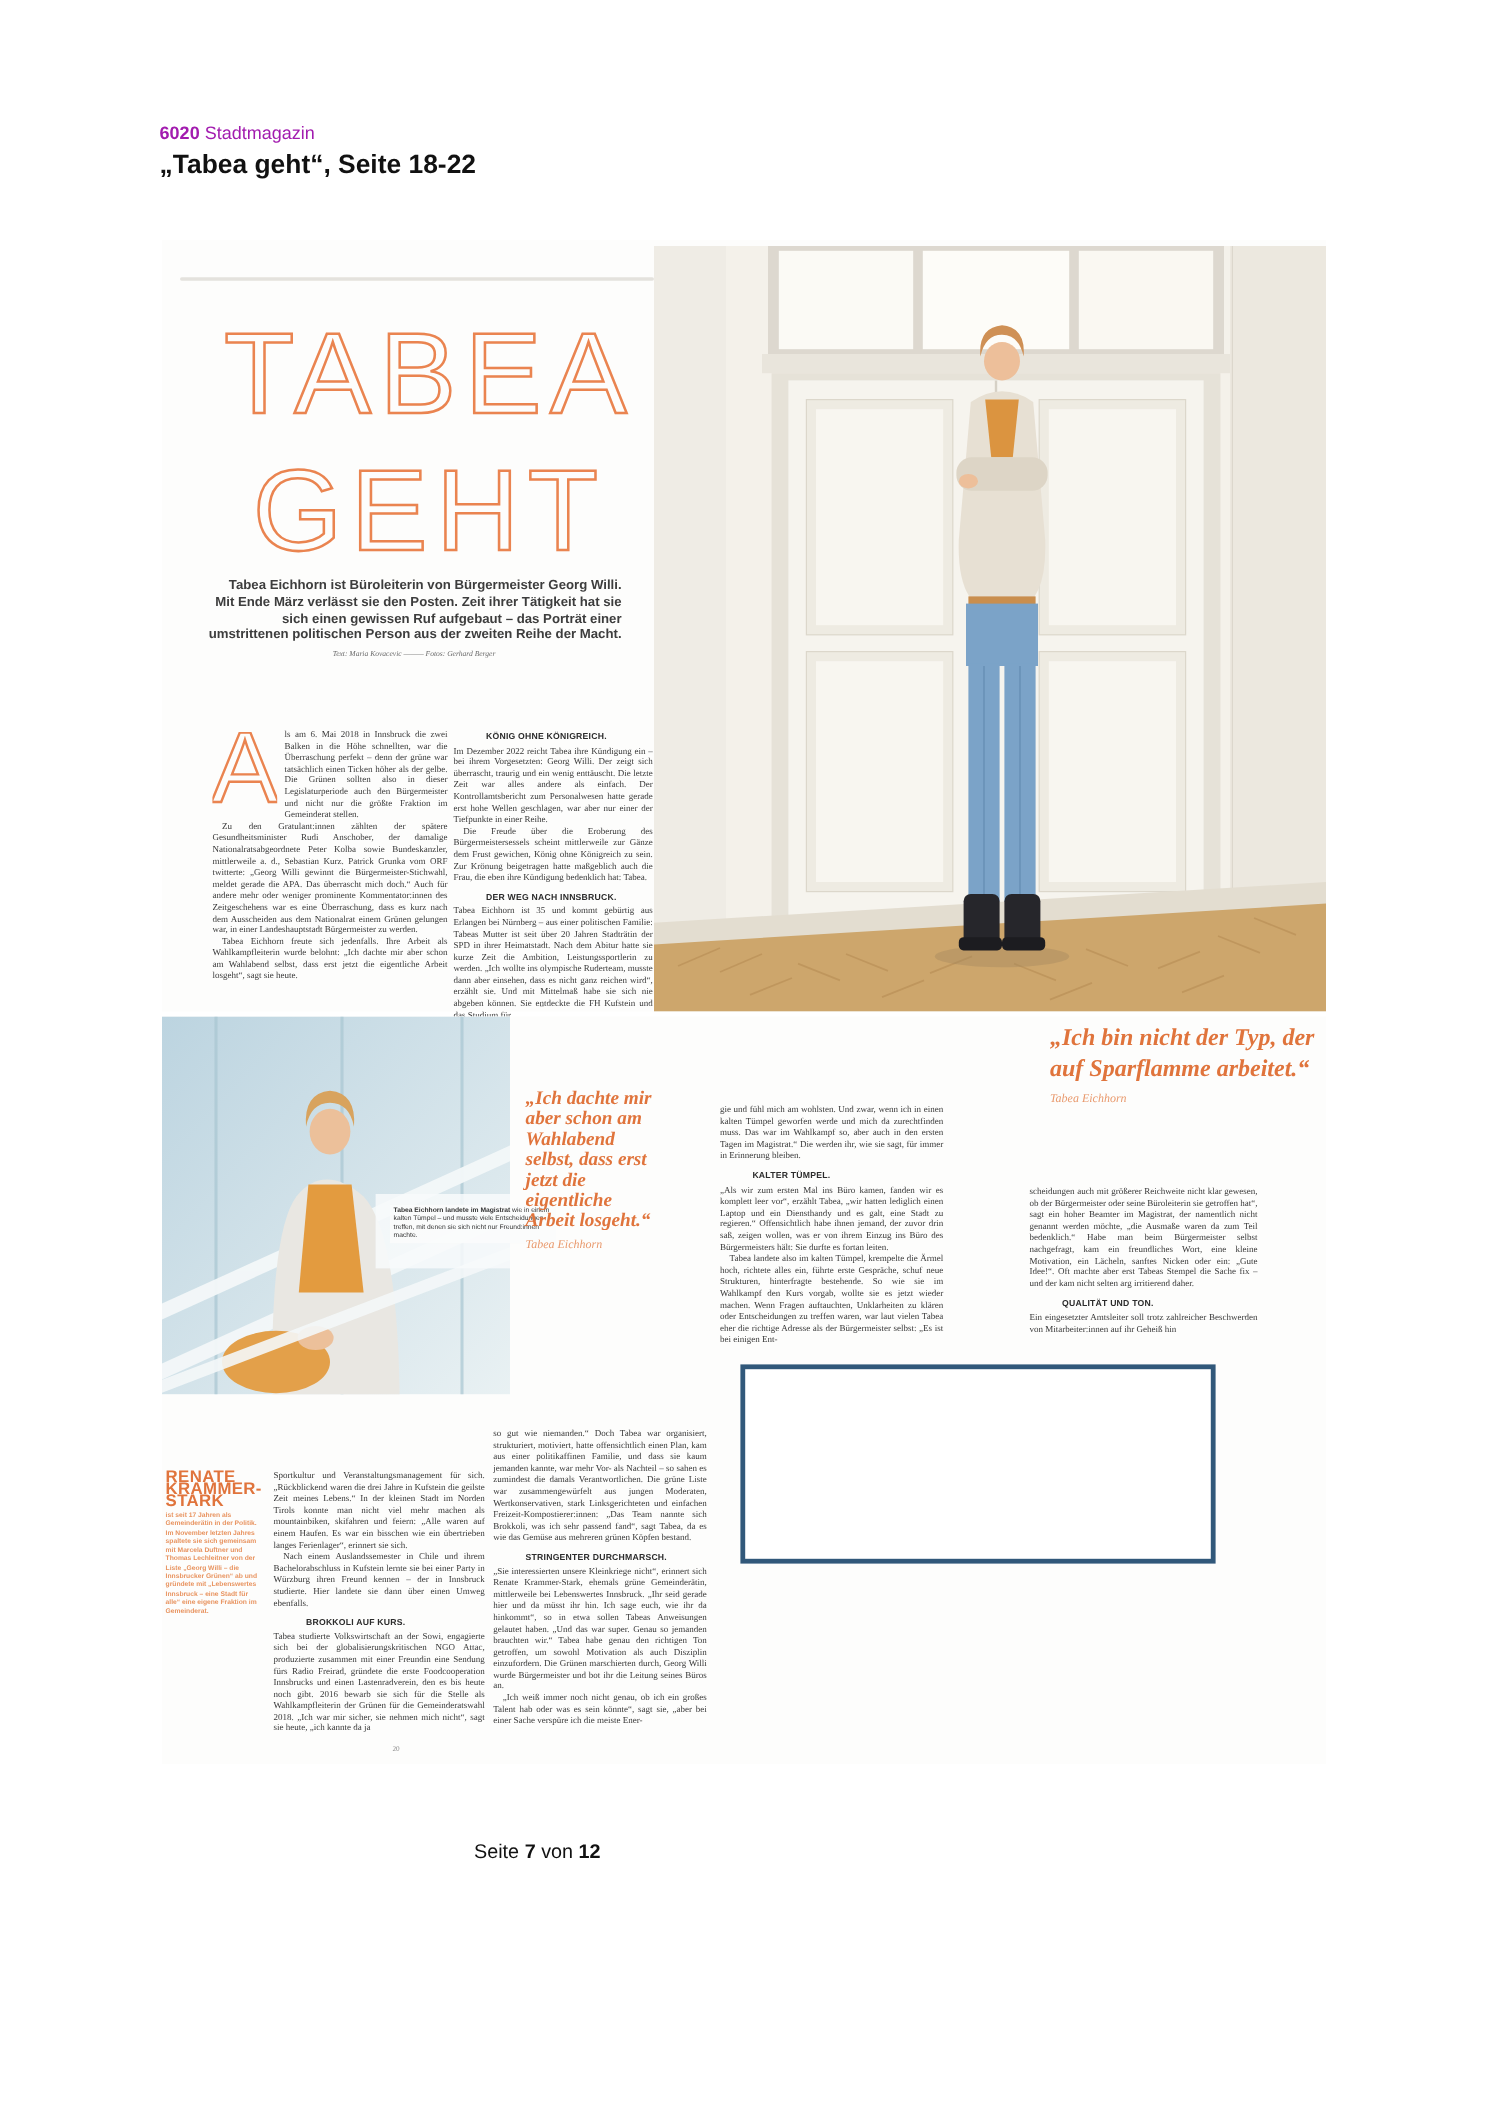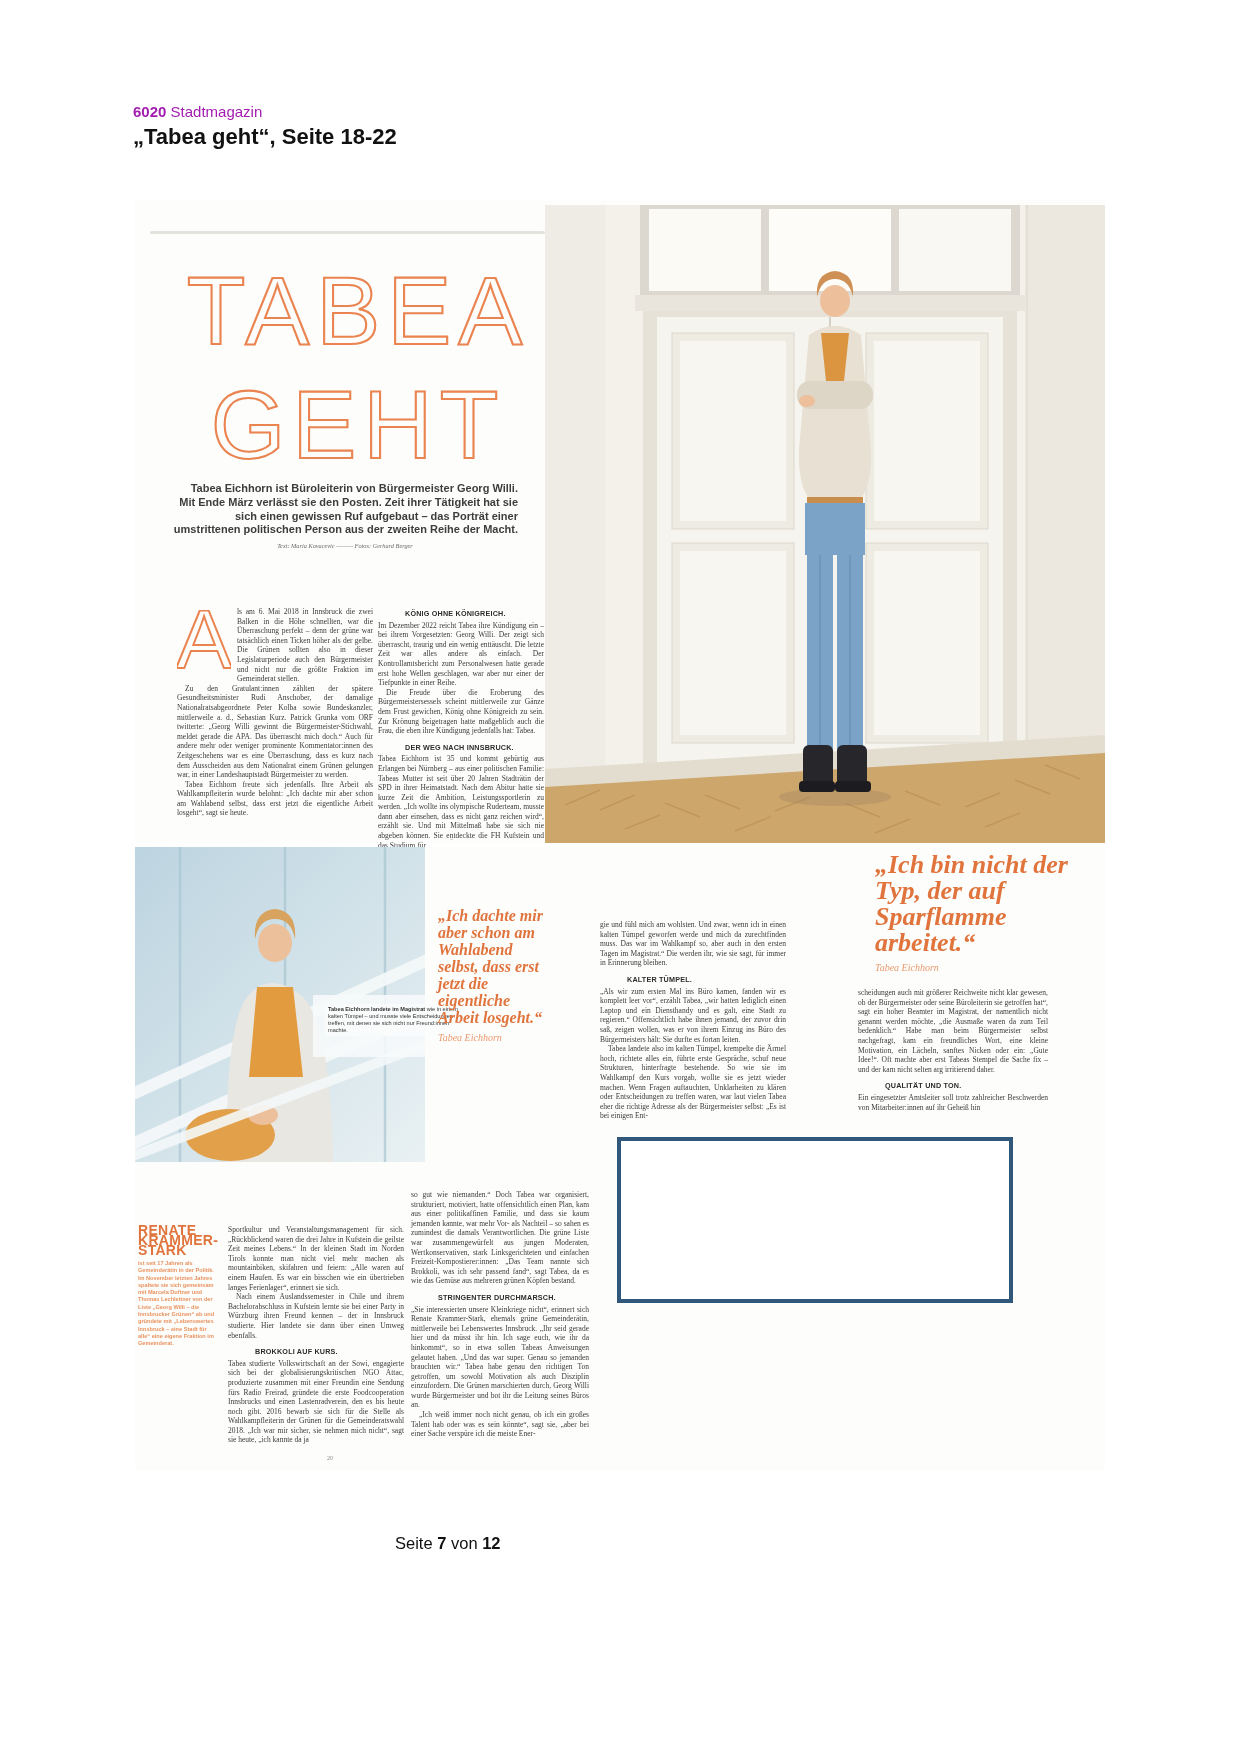--- a/index.html
+++ b/index.html
@@ -19,21 +19,21 @@
   .bodycol p{margin:0;}
   .bodycol p.ind{text-indent:8px;}
   .colhead{font-family:"Liberation Sans",sans-serif;font-weight:bold;font-size:7.2px;
            letter-spacing:.2px;color:#2c2c2c;margin:7px 0 2px 0;text-align:left;padding-left:27px;}
   .standfirst{font-size:11px;line-height:13.8px;font-weight:bold;color:#3d3d3d;text-align:right;}
   .byline{font-size:6.3px;font-style:italic;color:#6a6a6a;text-align:center;font-family:"Liberation Serif",serif;}
   .dropcap{float:left;margin:3px 6px 0 0;}
   
   .pq{font-family:"Liberation Serif",serif;font-style:italic;font-weight:bold;color:#e0743c;}
   .pq1{font-size:16px;line-height:17px;margin-top:29px;}
-  .pq2{font-size:26px;line-height:26px;}
+  .pq2{font-size:20px;line-height:26px;}
   .pqattr{font-family:"Liberation Serif",serif;font-style:italic;font-size:10px;
           color:#e99a6e;margin-top:6px;font-weight:normal;}
   
   .caption{font-size:5.6px;line-height:7.1px;color:#333;background:rgba(250,252,252,.85);
            padding:2px 3px;}
   .caption .capbold{font-weight:bold;}
   
   .sidebar-head{font-size:14px;line-height:10px;font-weight:bold;color:#e0743c;letter-spacing:.3px;}
   .sidebar-body{font-size:5.6px;line-height:7.3px;color:#e8935f;margin-top:5px;font-weight:bold;}
   
@@ -69,21 +69,21 @@
         <text x="27" y="58" text-anchor="middle" font-family="Liberation Sans, sans-serif" font-size="84" fill="none" stroke="#ea8450" stroke-width="2">A</text>
       </svg>
       <p>ls am 6. Mai 2018 in Innsbruck die zwei Balken in die Höhe schnellten, war die Überraschung perfekt – denn der grüne war tatsächlich einen Ticken höher als der gelbe. Die Grünen sollten also in dieser Legislaturperiode auch den Bürgermeister und nicht nur die größte Fraktion im Gemeinderat stellen.</p>
       <p class="ind">Zu den Gratulant:innen zählten der spätere Gesundheitsminister Rudi Anschober, der damalige Nationalratsabgeordnete Peter Kolba sowie Bundeskanzler, mittlerweile a. d., Sebastian Kurz. Patrick Grunka vom ORF twitterte: „Georg Willi gewinnt die Bürgermeister-Stichwahl, meldet gerade die APA. Das überrascht mich doch.“ Auch für andere mehr oder weniger prominente Kommentator:innen des Zeitgeschehens war es eine Überraschung, dass es kurz nach dem Ausscheiden aus dem Nationalrat einem Grünen gelungen war, in einer Landeshauptstadt Bürgermeister zu werden.</p>
       <p class="ind">Tabea Eichhorn freute sich jedenfalls. Ihre Arbeit als Wahlkampfleiterin wurde belohnt: „Ich dachte mir aber schon am Wahlabend selbst, dass erst jetzt die eigentliche Arbeit losgeht“, sagt sie heute.</p>
     </div>
 
     <div class="abs bodycol" style="left:243px;top:409px;width:166px;">
       <div class="colhead" style="margin-top:0;">KÖNIG OHNE KÖNIGREICH.</div>
       <p>Im Dezember 2022 reicht Tabea ihre Kündigung ein – bei ihrem Vorgesetzten: Georg Willi. Der zeigt sich überrascht, traurig und ein wenig enttäuscht. Die letzte Zeit war alles andere als einfach. Der Kontrollamtsbericht zum Personalwesen hatte gerade erst hohe Wellen geschlagen, war aber nur einer der Tiefpunkte in einer Reihe.</p>
-      <p class="ind">Die Freude über die Eroberung des Bürgermeistersessels scheint mittlerweile zur Gänze dem Frust gewichen, König ohne Königreich zu sein. Zur Krönung beigetragen hatte maßgeblich auch die Frau, die eben ihre Kündigung jedenfalls hat: Tabea.</p>
+      <p class="ind">Die Freude über die Eroberung des Bürgermeistersessels scheint mittlerweile zur Gänze dem Frust gewichen, König ohne Königreich zu sein. Zur Krönung beigetragen hatte maßgeblich auch die Frau, die eben ihre Kündigung bedenklich hat: Tabea.</p>
       <div class="colhead">DER WEG NACH INNSBRUCK.</div>
       <p>Tabea Eichhorn ist 35 und kommt gebürtig aus Erlangen bei Nürnberg – aus einer politischen Familie: Tabeas Mutter ist seit über 20 Jahren Stadträtin der SPD in ihrer Heimatstadt. Nach dem Abitur hatte sie kurze Zeit die Ambition, Leistungssportlerin zu werden. „Ich wollte ins olympische Ruderteam, musste dann aber einsehen, dass es nicht ganz reichen wird“, erzählt sie. Und mit Mittelmaß habe sie sich nie abgeben können. Sie entdeckte die FH Kufstein und das Studium für</p>
     </div>
 
     <div class="abs folio" style="left:315px;top:636px;">–</div>
 
     <svg class="abs" style="left:410px;top:5px;" width="560" height="638" viewBox="0 0 560 638">
       <rect width="560" height="638" fill="#efece5"></rect>
       <rect x="60" y="0" width="440" height="570" fill="#f4f1ea"></rect>
 

